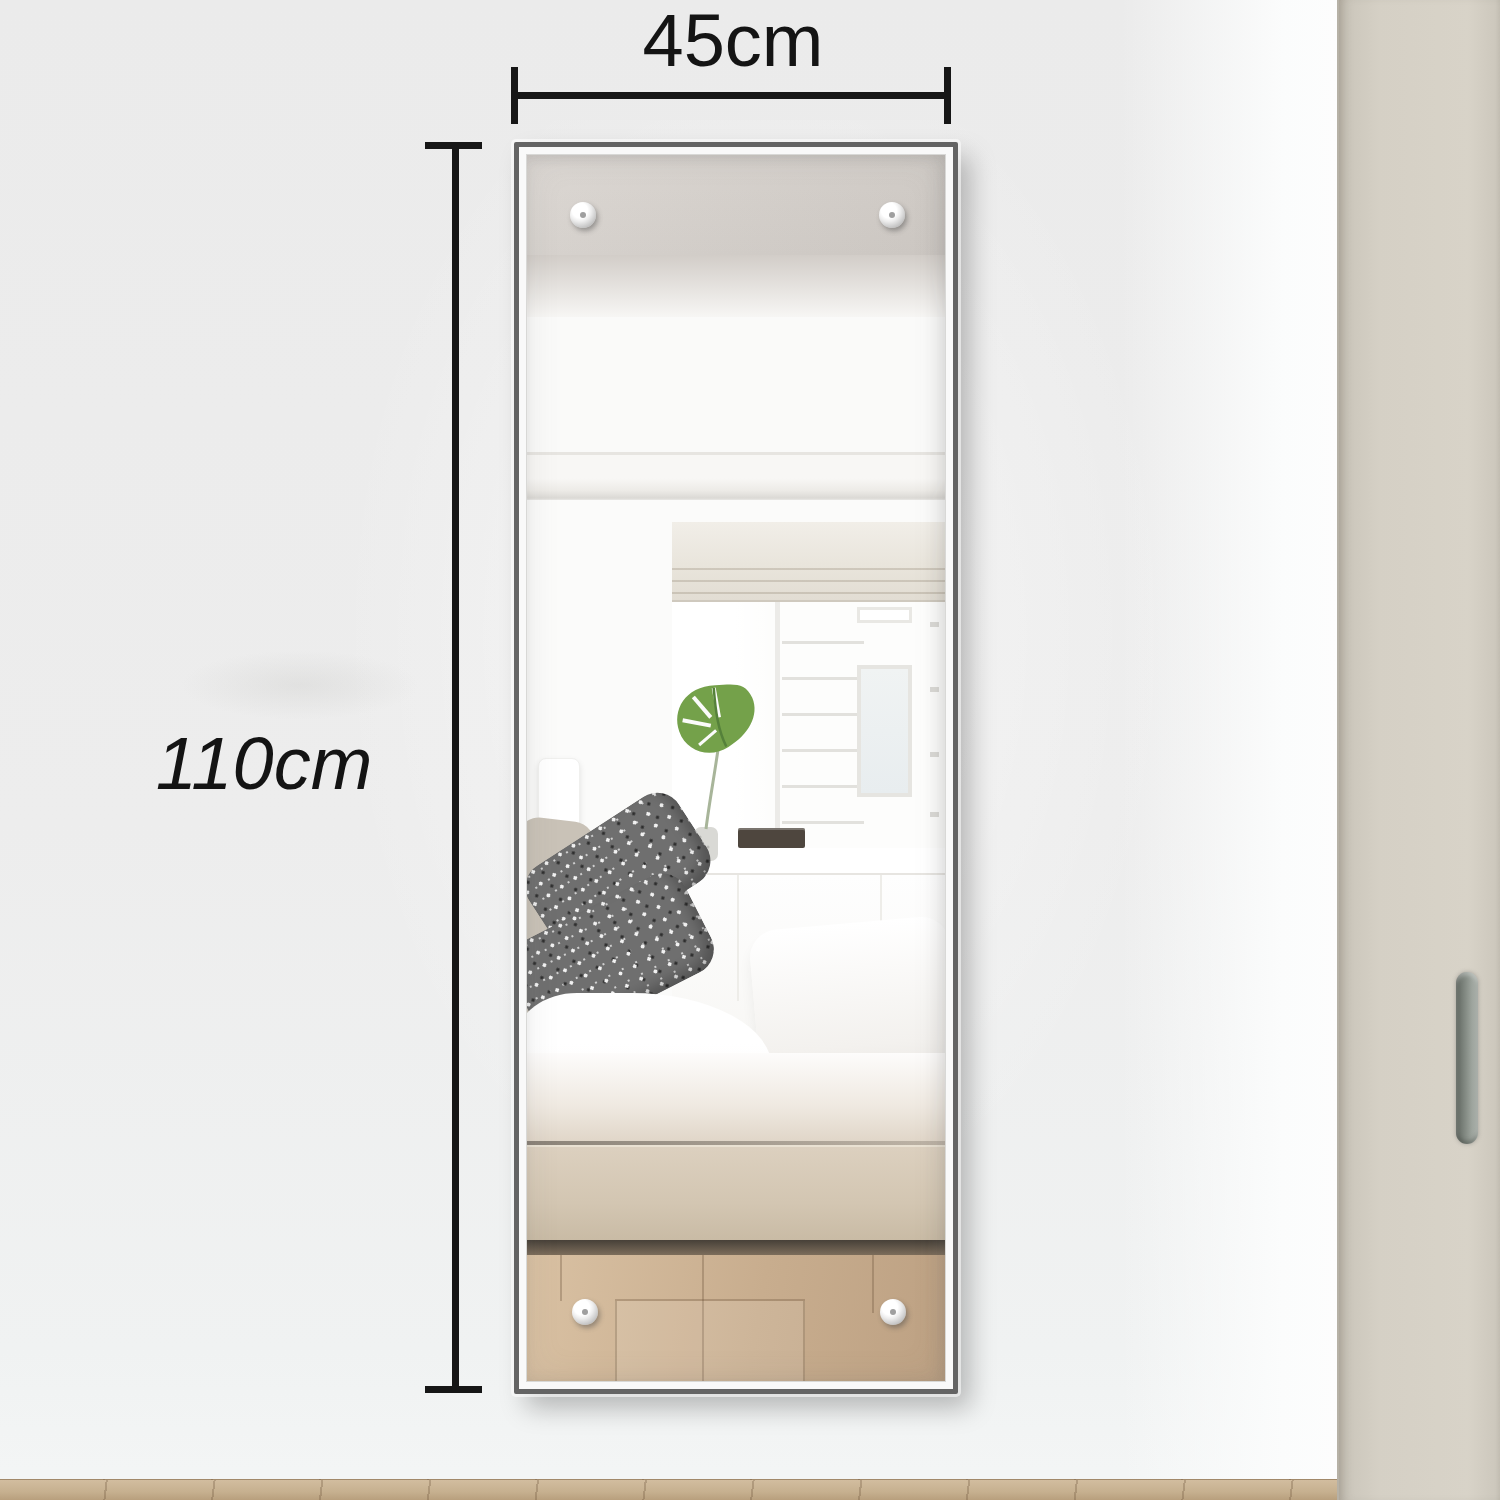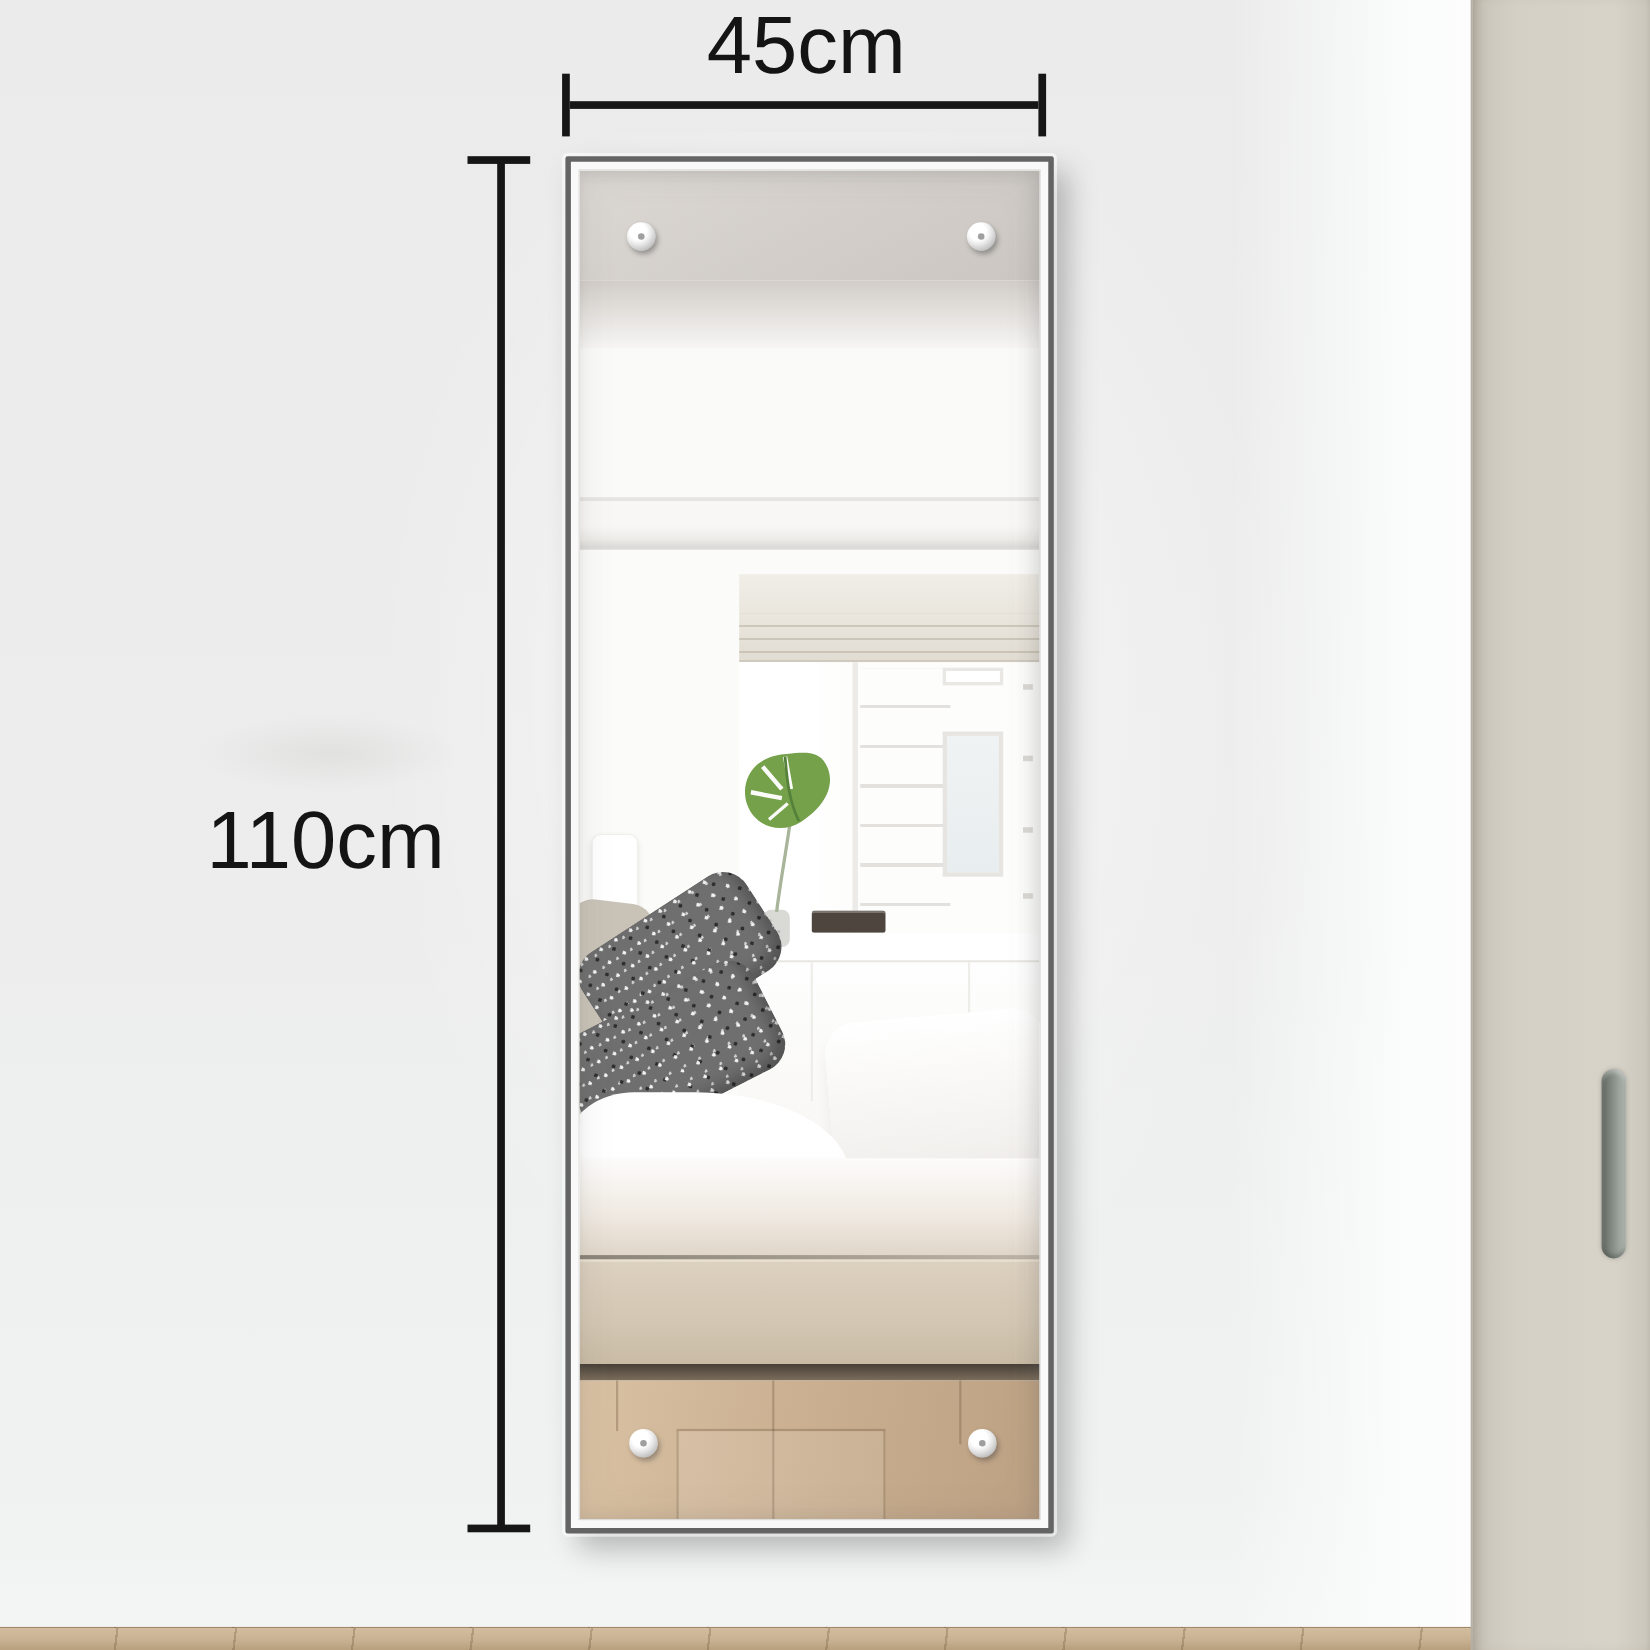--- a/index.html
+++ b/index.html
@@ -135,21 +135,21 @@
   <div class="door-handle"></div>
 
   <div>
     <div class="dim-label" style="left:515px;top:4px;width:436px;">45cm</div>
     <div class="dim-bar" style="left:518px;top:92px;width:426px;height:7px;"></div>
     <div class="dim-bar" style="left:511px;top:67px;width:7px;height:57px;"></div>
     <div class="dim-bar" style="left:944px;top:67px;width:7px;height:57px;"></div>
   </div>
 
   <div>
-    <div class="dim-label" style="left:156px;top:727px;width:280px;">110cm</div>
+    <div class="dim-label" style="left:124px;top:727px;width:280px;font-style:italic;">110cm</div>
     <div class="dim-bar" style="left:452px;top:145px;width:7px;height:1245px;"></div>
     <div class="dim-bar" style="left:425px;top:142px;width:57px;height:7px;"></div>
     <div class="dim-bar" style="left:425px;top:1386px;width:57px;height:7px;"></div>
   </div>
 
   <div class="mirror">
     <div class="glass">
 
       <div class="ceiling-band"></div>
       <div class="ceiling-fade"></div>

